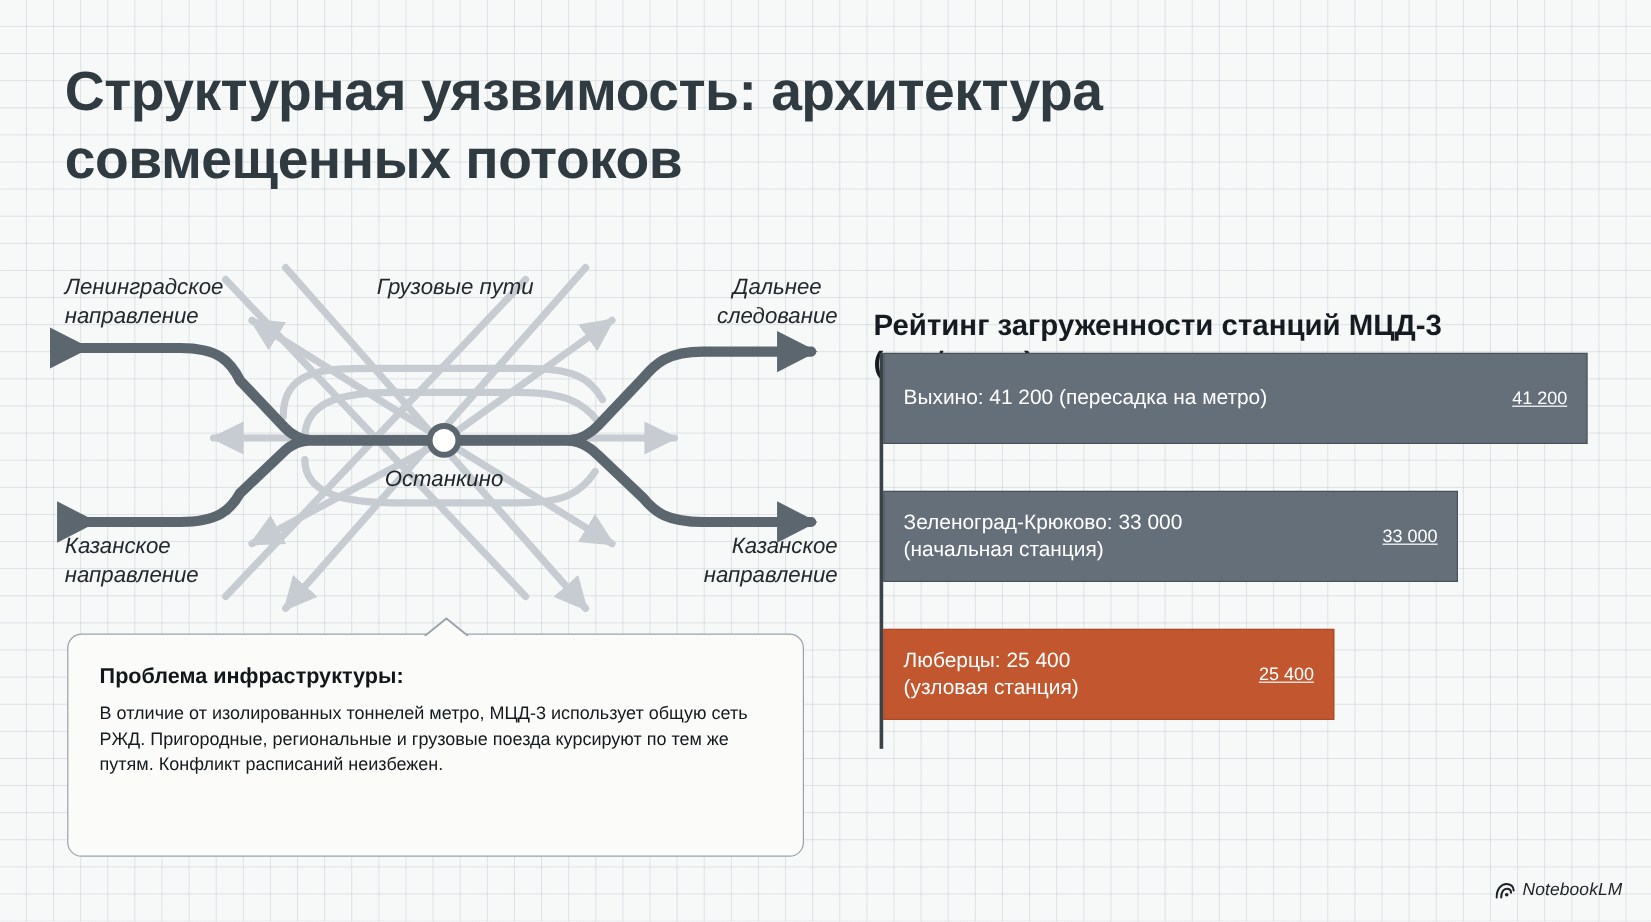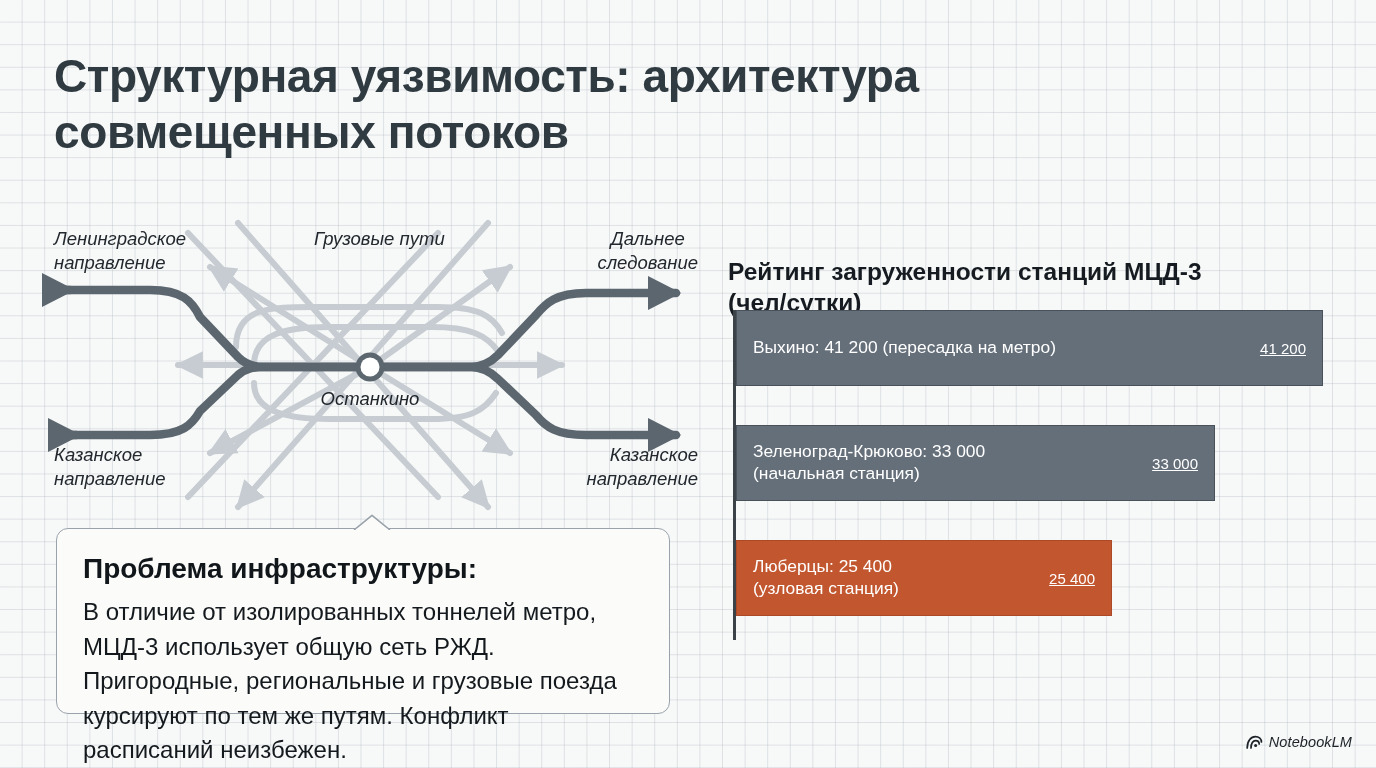--- a/index.html
+++ b/index.html
@@ -90,27 +90,27 @@
     position: absolute;
     left: 296px;
     top: -15px;
     width: 38px;
     height: 16px;
     overflow: hidden;
   }
   #callout-tail svg { display: block; }
 
   #callout-title {
-    font-size: 28px;
+    font-size: 18px;
     font-weight: bold;
     color: #11161a;
     margin-bottom: 10px;
   }
   #callout-body {
-    font-size: 24px;
+    font-size: 15px;
     line-height: 1.44;
     color: #14191d;
   }
 
   
   #chart-panel {
     position: absolute;
     left: 728px;
     top: 220px;
     width: 620px;
@@ -120,21 +120,21 @@
     font-size: 24.5px;
     font-weight: bold;
     line-height: 1.25;
     color: #151b20;
     white-space: pre-line;
     margin-top: 37px;
   }
   #chart-area {
     position: absolute;
     left: 0;
-    top: 90px;
+    top: 74px;
     width: 620px;
     height: 440px;
   }
   #chart-axis {
     position: absolute;
     left: 5px;
     top: 0;
     width: 3px;
     height: 330px;
     background: #3b4349;

